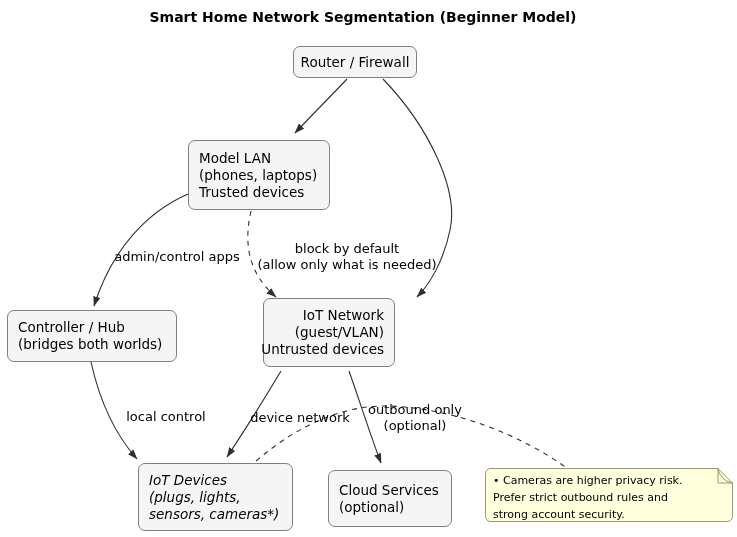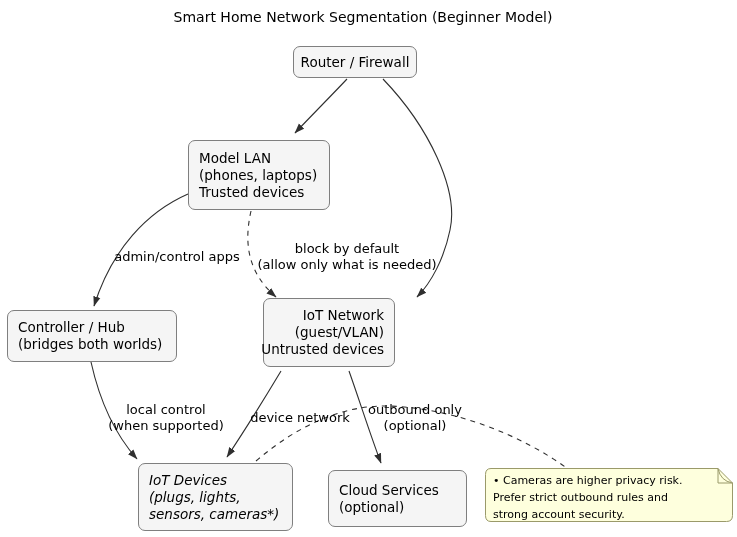--- a/index.html
+++ b/index.html
@@ -8,21 +8,21 @@
     --node-border:#7f7f7f;
     --note-bg:#feffdd;
     --note-border:#9a9a6a;
     --edge:#2f2f2f;
     --text:#000000;
   }
   *{box-sizing:border-box;margin:0;padding:0;}
   body{background:var(--canvas-bg);font-family:"DejaVu Sans","Liberation Sans",sans-serif;color:var(--text);}
   .canvas{position:relative;width:737px;height:537px;background:var(--canvas-bg);overflow:hidden;}
   .title{position:absolute;left:0;top:9px;width:726px;text-align:center;
-         font-size:14px;font-weight:normal;color:var(--text);}
+         font-size:14px;font-weight:bold;color:var(--text);}
   .edges-layer{position:absolute;left:0;top:0;width:737px;height:537px;z-index:1;}
   .edge{fill:none;stroke:var(--edge);stroke-width:1.1px;}
   .edge.dashed{stroke-dasharray:5 5;}
   .arrowhead{fill:var(--edge);stroke:none;}
   .note-shape{fill:var(--note-bg);stroke:var(--note-border);stroke-width:1px;}
   .note-foldflap{fill:var(--note-bg);stroke:var(--note-border);stroke-width:1px;}
   .node{position:absolute;z-index:2;background:var(--node-bg);
         border:1px solid var(--node-border);border-radius:7px;
         display:flex;flex-direction:column;justify-content:center;
         padding:4px 10px;font-size:13.5px;line-height:17px;color:var(--text);}
@@ -88,21 +88,21 @@
     <div class="ln">(guest/VLAN)</div>
     <div class="ln">Untrusted devices</div>
   </div>
 
   <div class="node" style="left:138px;top:463px;width:155px;height:68px;font-style:italic;">
     <div class="ln">IoT Devices</div>
     <div class="ln">(plugs, lights,</div>
     <div class="ln">sensors, cameras*)</div>
   </div>
 
-  <div class="node" style="left:328px;top:470px;width:139px;height:57px;">
+  <div class="node" style="left:328px;top:470px;width:124px;height:57px;">
     <div class="ln">Cloud Services</div>
     <div class="ln">(optional)</div>
   </div>
 
   <div class="note-text" style="left:485px;top:468px;width:248px;height:54px;">
     <div class="ln">• Cameras are higher privacy risk.</div>
     <div class="ln">Prefer strict outbound rules and</div>
     <div class="ln">strong account security.</div>
   </div>
 
@@ -110,21 +110,20 @@
     <div>admin/control apps</div>
   </div>
 
   <div class="edge-label" style="left:347px;top:256px;">
     <div>block by default</div>
     <div>(allow only what is needed)</div>
   </div>
 
   <div class="edge-label" style="left:166px;top:417px;">
     <div>local control</div>
-    <div>(when supported)</div>
   </div>
 
   <div class="edge-label" style="left:300px;top:418px;">
     <div>device network</div>
   </div>
 
   <div class="edge-label" style="left:415px;top:417px;">
     <div>outbound only</div>
     <div>(optional)</div>
   </div>

